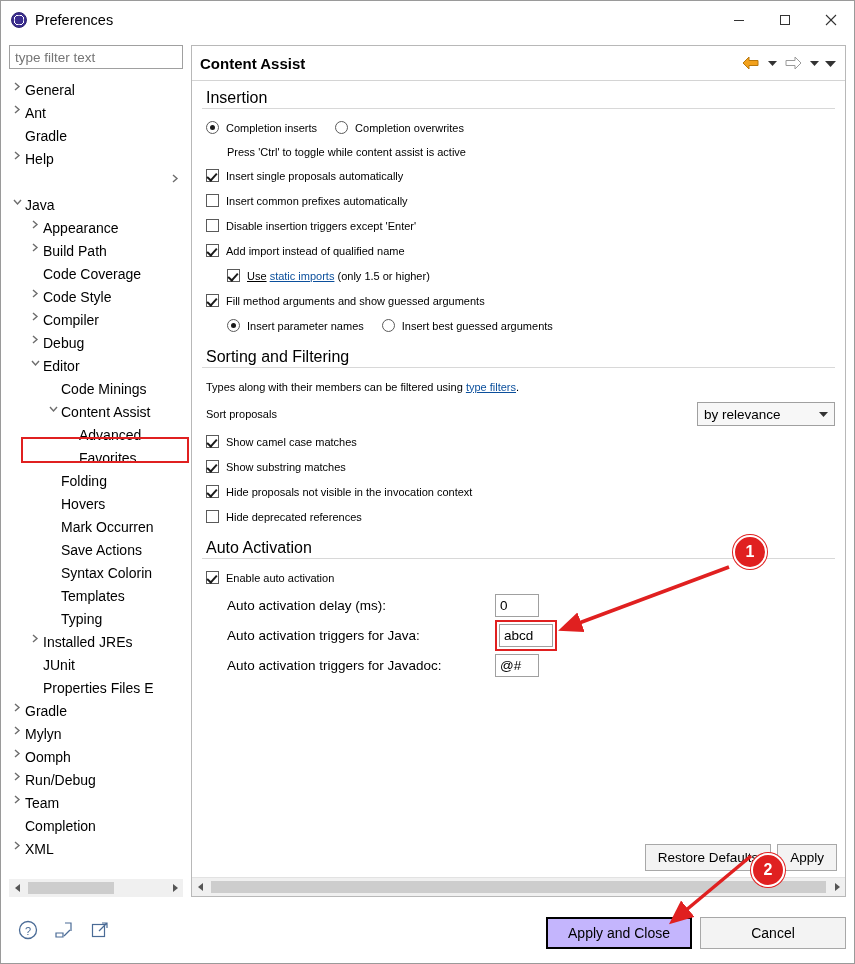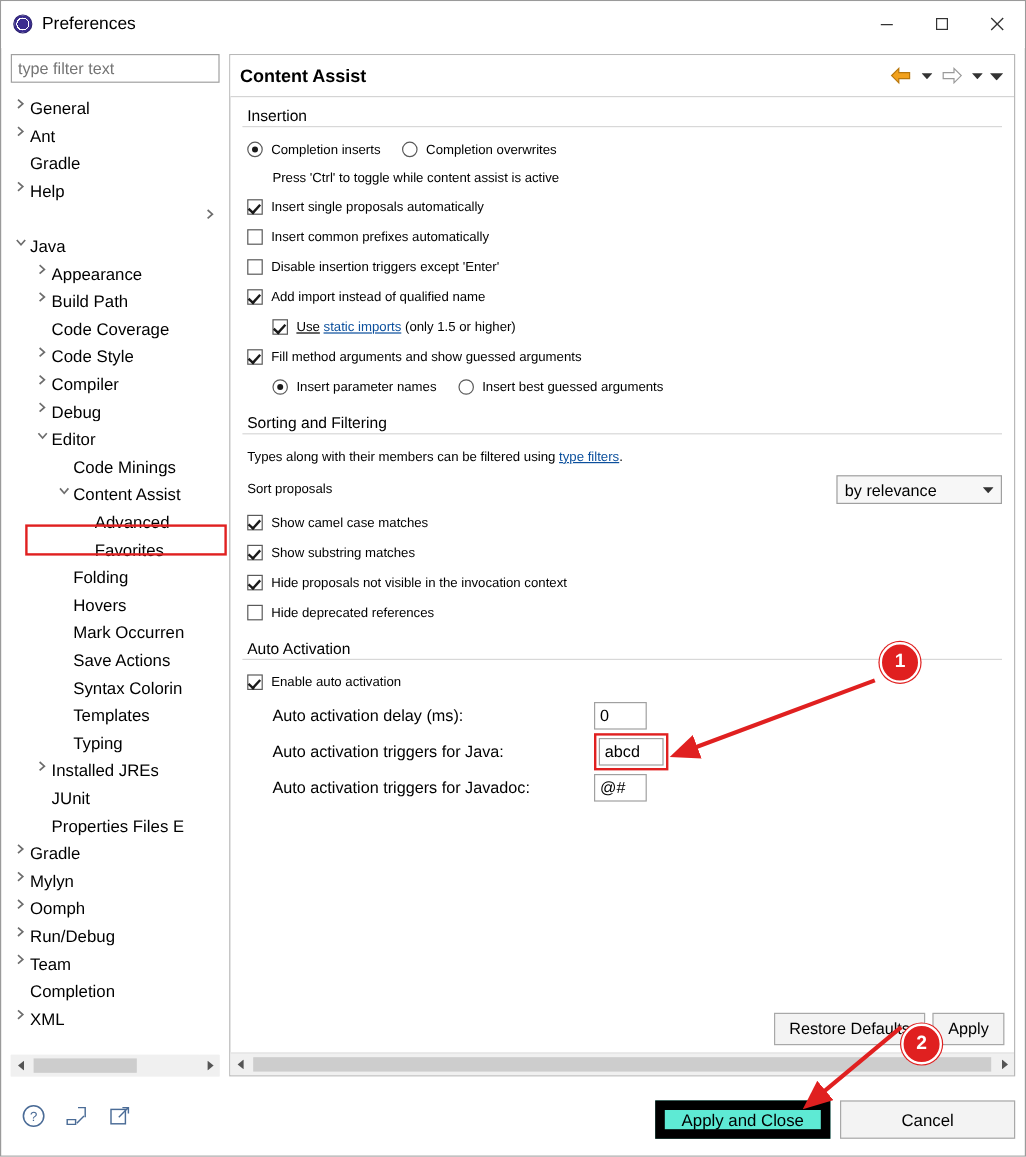--- a/index.html
+++ b/index.html
@@ -206,21 +206,21 @@
     padding: 8px 10px 0 10px;
     box-sizing: border-box;
   }
 
   
   .group {
     margin-bottom: 4px;
     position: relative;
   }
   .group-title {
-    font-size: 13px;
+    font-size: 16px;
     color: #000;
     padding-left: 4px;
     margin-bottom: 1px;
   }
   .group-line {
     border-top: 1px solid #d8d8d8;
     position: relative;
   }
   .group-inner {
     padding: 6px 0 6px 4px;
@@ -399,22 +399,22 @@
     min-width: 146px;
     border: 1px solid #a8a8a8;
     background: #f3f3f3;
     font-size: 14px;
     font-family: "Liberation Sans", sans-serif;
     display: flex; align-items: center; justify-content: center;
     box-sizing: border-box;
     cursor: default;
   }
   .btn-default {
-    border: 8px solid #000000;
-    background: #5eead4;
+    border: 2px solid #000000;
+    background: #c4b5fd;
   }
 
   
   .callout {
     position: absolute;
     width: 30px; height: 30px;
     border-radius: 50%;
     background: #e02020;
     color: #fff;
     font-size: 16px;

